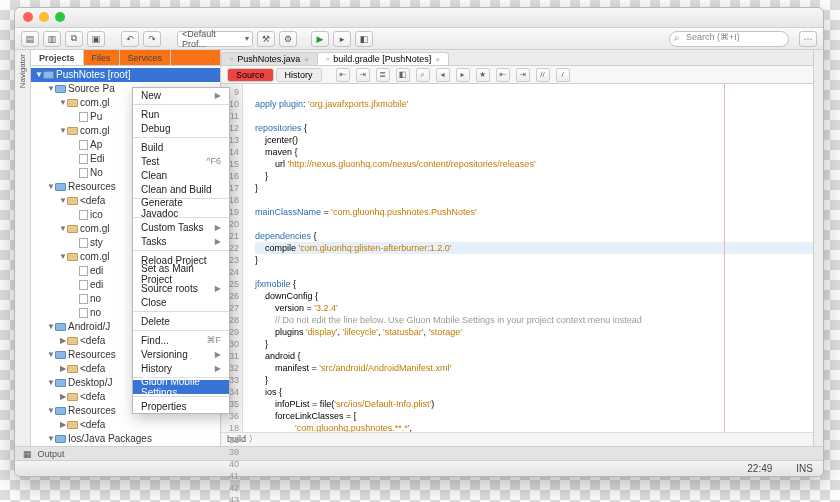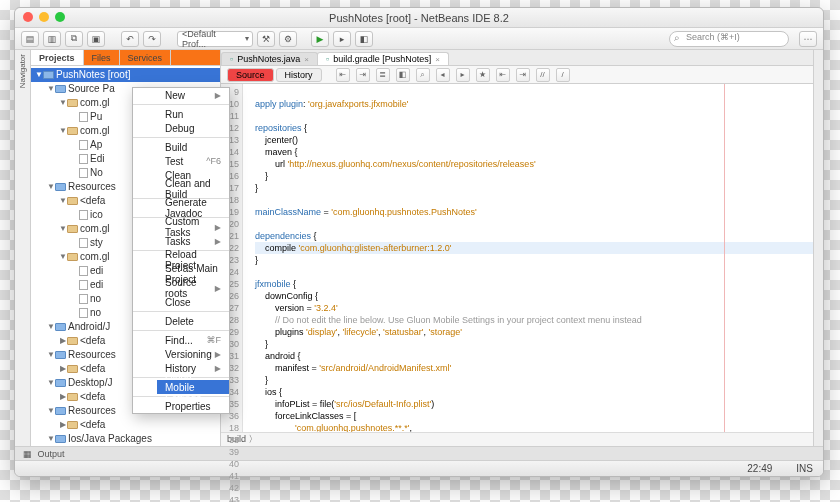--- a/index.html
+++ b/index.html
@@ -51,39 +51,38 @@
   .gutter{width:22px;background:#f3f3f3;border-right:1px solid #e0e0e0;text-align:right;color:#999;padding:2px 3px 2px 0;}
   .code{flex:1;overflow:hidden;position:relative;padding:2px 0 2px 12px;}
   .code .line{white-space:pre;height:12px;}
   .margin{position:absolute;right:88px;top:0;bottom:0;width:0;border-right:1px solid #f0b6b6;}
   .kw{color:#2a6db0;}
   .str{color:#c47a00;}
   .cmt{color:#9a9a9a;}
   .hl{background:#e6f0fb;display:block;}
   .breadcrumb{height:14px;border-top:1px solid #dcdcdc;font-size:9px;color:#555;padding:0 6px;display:flex;align-items:center;gap:4px;background:#f5f5f5;}
   .contextmenu{position:absolute;left:117px;top:79px;width:98px;background:#fff;border:1px solid #b8b8b8;box-shadow:2px 4px 14px rgba(0,0,0,.25);font-size:10px;color:#222;z-index:50;}
-  .cmrow{height:14px;display:flex;align-items:center;padding:0 8px;justify-content:space-between;margin-left:24px;}
+  .cmrow{height:14px;display:flex;align-items:center;padding:0 8px;justify-content:space-between;}
   .cmrow.hl{background:#3874d6;color:#fff;}
   .cmsep{height:0;border-top:1px solid #dcdcdc;margin:2px 0;}
   .cmarrow{font-size:8px;color:#888;}
   .bottombar{height:14px;background:#e3e3e3;border-top:1px solid #cfcfcf;display:flex;align-items:center;padding:0 8px;font-size:9px;color:#555;gap:6px;}
   .statusbar{height:16px;background:linear-gradient(#f4f4f4,#e4e4e4);border-top:1px solid #cfcfcf;display:flex;align-items:center;justify-content:flex-end;padding:0 10px;font-size:10px;color:#444;gap:24px;border-radius:0 0 6px 6px;}
   .sidespacer{width:10px;background:#ececec;border-left:1px solid #cfcfcf;}
 </style>
 </head>
 <body>
 
 <div class="window">
   <div class="titlebar">
     <div class="traffic">
       <div class="dot red"></div>
       <div class="dot yellow"></div>
       <div class="dot green"></div>
     </div>
-    <span>PushNotes [root] - NetBeans IDE 8.2</span>
   </div>
 
   <div class="toolbar">
     <div class="tbtn">▤</div>
     <div class="tbtn">▥</div>
     <div class="tbtn">⧉</div>
     <div class="tbtn">▣</div>
     <div style="width:8px"></div>
     <div class="tbtn">↶</div>
     <div class="tbtn">↷</div>

